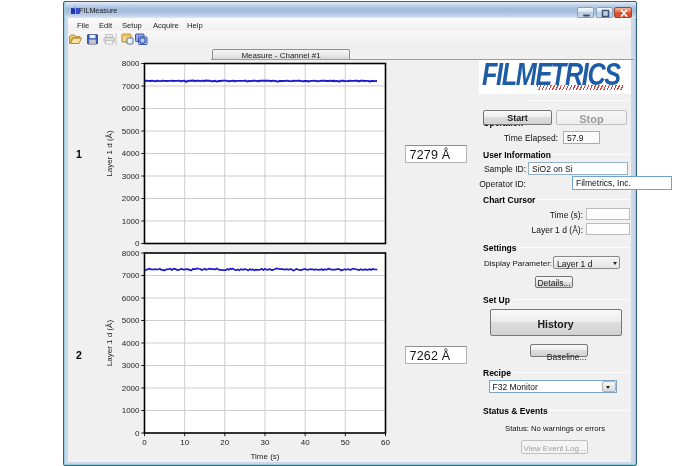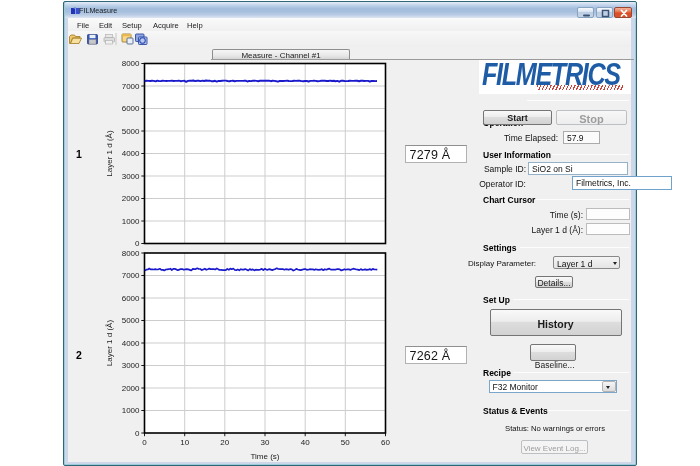--- a/index.html
+++ b/index.html
@@ -175,29 +175,29 @@
 
   <div class="hdr" style="left:483px; top:195px;">Chart Cursor</div>
   <div class="etch" style="left:536px; top:199px; width:93px;"></div>
   <div class="lblr" style="left:500px; top:210px; width:83px;">Time (s):</div>
   <div class="gbox" style="left:585.5px; top:208px; width:44.5px; height:12px; background:#fdfdfd; border-color:#bcbcbc;"></div>
   <div class="lblr" style="left:500px; top:224.5px; width:83px;">Layer 1 d (Å):</div>
   <div class="gbox" style="left:585.5px; top:222.5px; width:44.5px; height:12px; background:#fdfdfd; border-color:#bcbcbc;"></div>
 
   <div class="hdr" style="left:483px; top:243px;">Settings</div>
   <div class="etch" style="left:520px; top:247px; width:109px;"></div>
-  <div class="lbl" style="left:468px; top:258.5px; font-size:8px;">Display Parameter:</div>
+  <div class="lbl" style="left:484px; top:258.5px; font-size:8px;">Display Parameter:</div>
   <div class="abs" style="left:553px; top:256px; width:67px; height:13px; border:1px solid #898989; border-radius:2px; background:linear-gradient(#f5f5f5,#e4e4e4); font-size:8.5px; color:#111; padding:1.5px 0 0 3px;">Layer 1 d</div>
   <div class="abs" style="left:612.5px; top:261.5px; width:0; height:0; border-left:2.5px solid rgba(0,0,0,0); border-right:2.5px solid rgba(0,0,0,0); border-top:3px solid #222;"></div>
   <div class="btn" style="left:535px; top:275.5px; width:38px; height:12.5px; font-weight:normal; font-size:8.5px; padding-top:1px;">Details...</div>
 
   <div class="hdr" style="left:483px; top:295px;">Set Up</div>
   <div class="etch" style="left:513px; top:299px; width:116px;"></div>
   <div class="btn" style="left:489.5px; top:309px; width:132px; height:27px; font-size:10.5px; padding-top:7.5px;">History</div>
-  <div class="btn" style="left:529.5px; top:343.5px; width:46px; height:13.5px; font-weight:normal; font-size:8.5px; padding-top:15px;text-align:right;">Baseline...</div>
+  <div class="btn" style="left:529.5px; top:343.5px; width:58px; height:13.5px; font-weight:normal; font-size:8.5px; padding-top:7px;text-align:right;">Baseline...</div>
 
   <div class="hdr" style="left:483px; top:367.5px;">Recipe</div>
   <div class="etch" style="left:513px; top:371.5px; width:116px;"></div>
   <div class="tbox" style="left:488.5px; top:380px; width:128px; height:13px; border-color:#7ba6c9;">F32 Monitor</div>
   <div class="abs" style="left:601.5px; top:381px; width:14px; height:11px; border:1px solid #b3b3b3; border-radius:2px; background:linear-gradient(#f6f6f6,#dcdcdc);"></div>
   <div class="abs" style="left:606px; top:385.5px; width:0; height:0; border-left:2.5px solid rgba(0,0,0,0); border-right:2.5px solid rgba(0,0,0,0); border-top:3px solid #222;"></div>
 
   <div class="hdr" style="left:483px; top:406px;">Status &amp; Events</div>
   <div class="etch" style="left:548px; top:410px; width:81px;"></div>
   <div class="lbl" style="left:505px; top:424px; font-size:7.7px;">Status: No warnings or errors</div>

